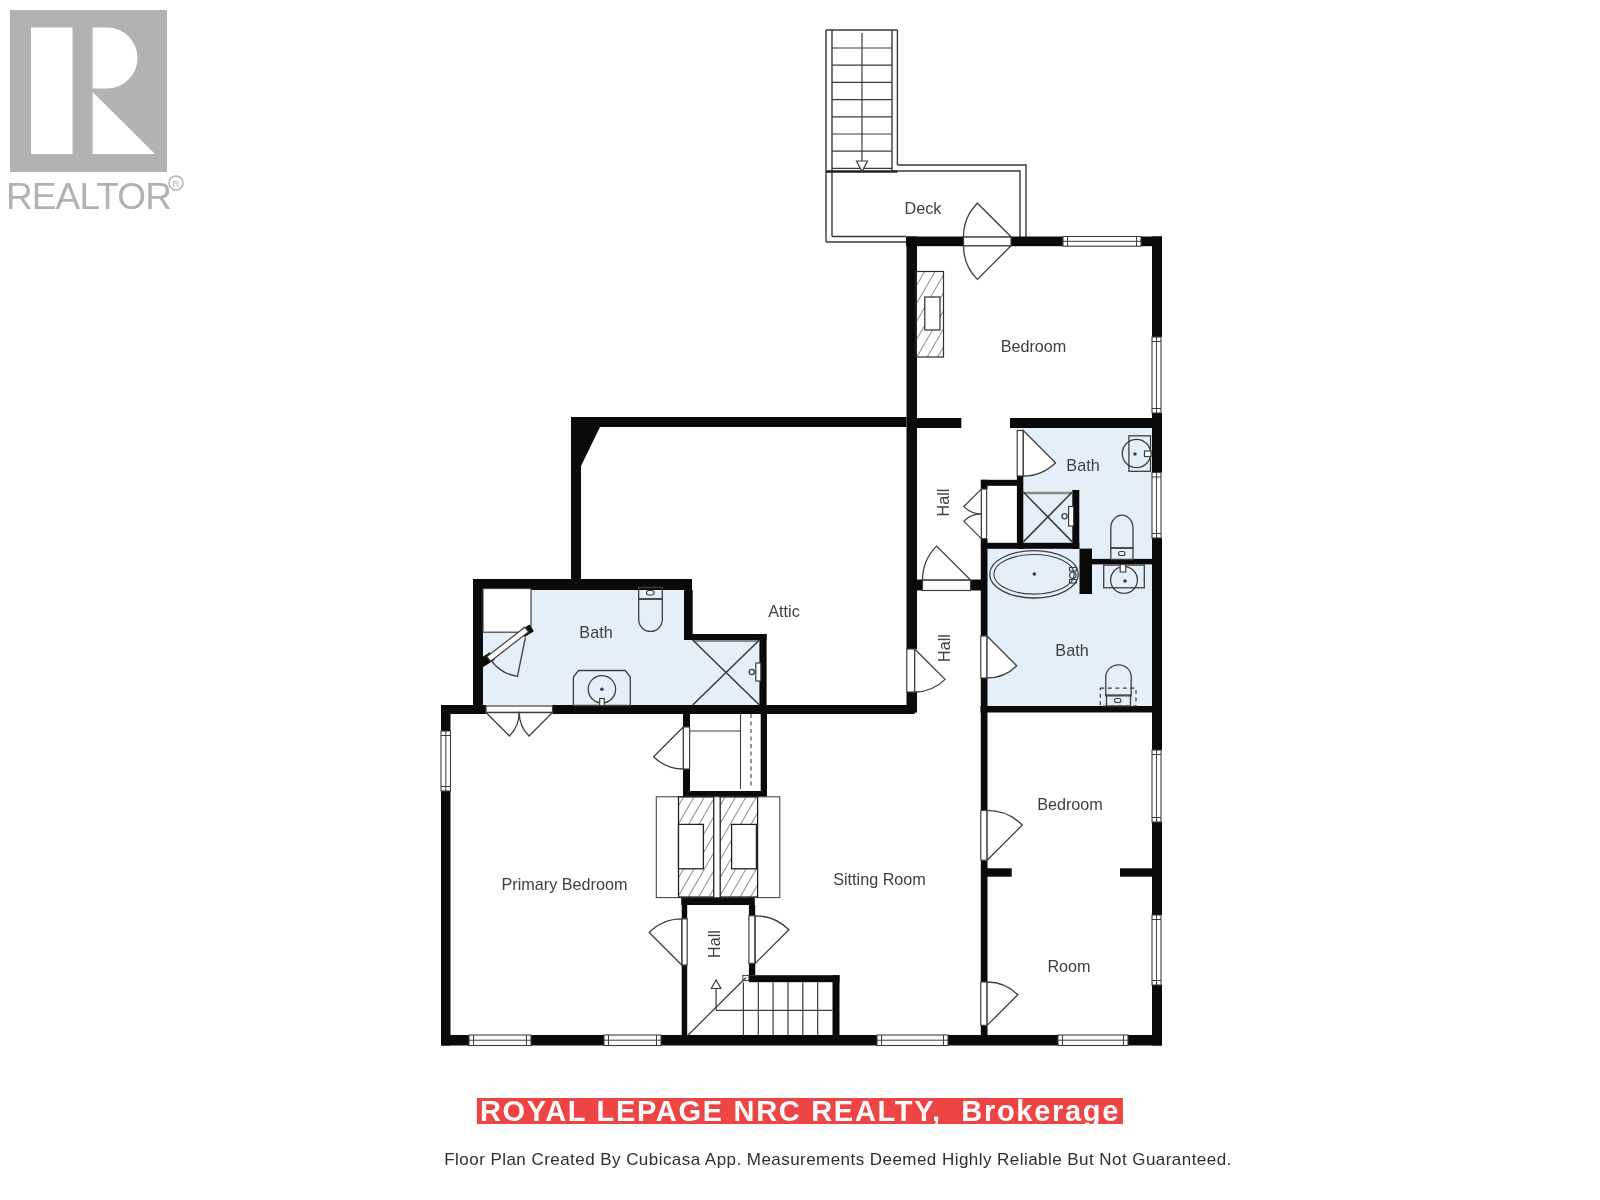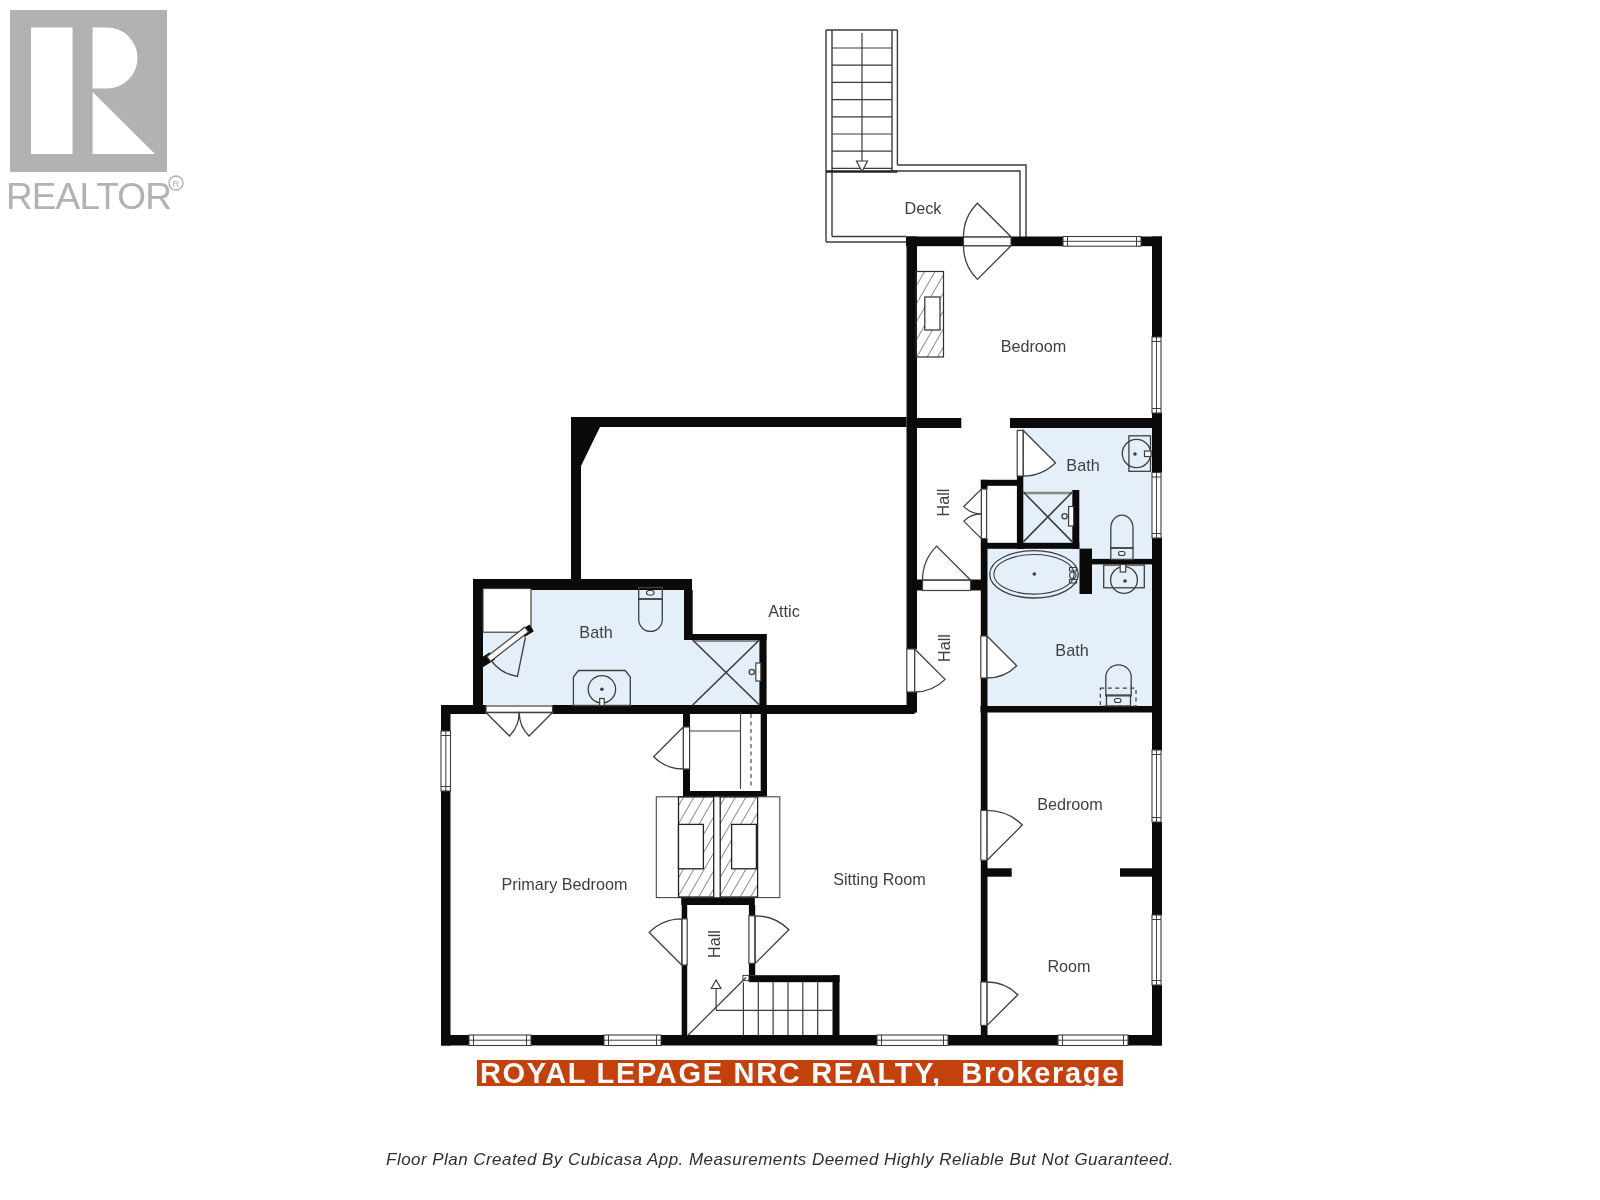--- a/index.html
+++ b/index.html
@@ -1,21 +1,21 @@
 <!DOCTYPE html>
 <html><head>
 <meta charset="utf-8">
 <style>
 html,body { margin:0; padding:0; background:#ffffff; width:1600px; height:1200px; overflow:hidden; }
 * { font-family: "Liberation Sans", sans-serif; }
-.wm { position:absolute; left:800px; top:1060px; transform:translateX(-50%); background:#c2410c;
+.wm { position:absolute; left:800px; top:1098px; transform:translateX(-50%); background:#ef4444;
       color:#fbfbfb; font-size:29px; font-weight:700; letter-spacing:1.7px; white-space:nowrap;
       padding:0 3px; line-height:26px; }
-.foot { position:absolute; left:780px; top:1150px; transform:translateX(-50%); color:#2e2e2e;
-      font-size:17px; white-space:nowrap; letter-spacing:0.45px;font-style:italic; }
+.foot { position:absolute; left:838px; top:1150px; transform:translateX(-50%); color:#2e2e2e;
+      font-size:17px; white-space:nowrap; letter-spacing:0.45px; }
 </style>
 </head>
 <body>
 <svg width="1600" height="1200" viewBox="0 0 1600 1200" font-family="Liberation Sans, sans-serif" style="position:absolute;left:0;top:0">
 <defs>
 <pattern id="hatch" width="9" height="9" patternUnits="userSpaceOnUse" patternTransform="rotate(30)">
 <line x1="0" y1="0" x2="0" y2="9" stroke="#2f2f2f" stroke-width="1.1"></line>
 </pattern>
 </defs>
 

